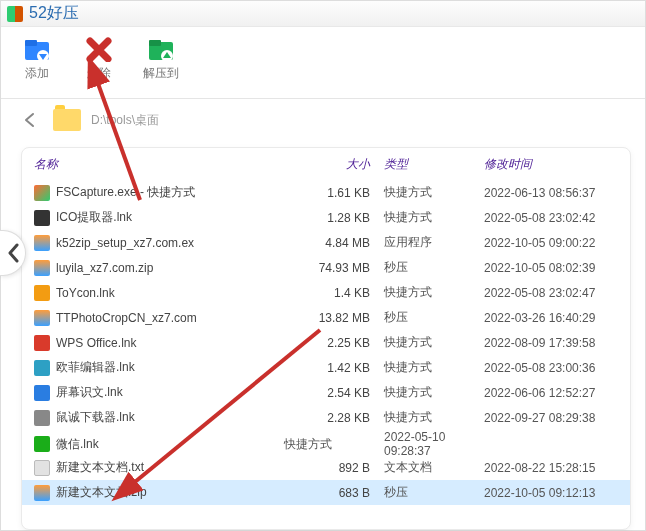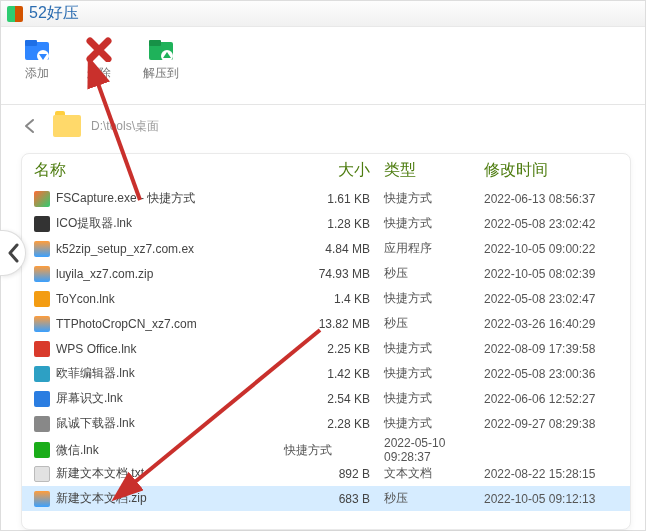--- a/index.html
+++ b/index.html
@@ -34,21 +34,21 @@
     background: linear-gradient(90deg,#2ecc71 50%,#d35400 50%);
     border-radius: 2px;
   }
   .titlebar .title {
     color: #2b6cb0;
     font-size: 16px;
   }
   .toolbar {
     display: flex;
     gap: 22px;
-    padding: 8px 16px 22px 16px;
+    padding: 8px 16px 16px 16px;
     border-bottom: 1px solid #e5e5e5;
   }
   .tbtn {
     display: flex;
     flex-direction: column;
     align-items: center;
     gap: 2px;
     width: 40px;
     cursor: pointer;
   }
@@ -109,22 +109,23 @@
     background:#fff;
   }
   .columns, .row {
     display:grid;
     grid-template-columns: 250px 100px 100px 1fr;
     align-items:center;
     padding: 0 12px;
   }
   .columns {
     height:32px;
-    color:#4d7c0f;
-    font-size:16px;
+    color:#4c1d95;
+    font-size:12px;
+    font-style:italic;
   }
   .columns .col-size, .row .c-size { text-align:right; padding-right:14px;}
   .row {
     height:25px;
     font-size:12px;
     color:#444;
   }
   .row.selected {
     background:#d6ecff;
   }

